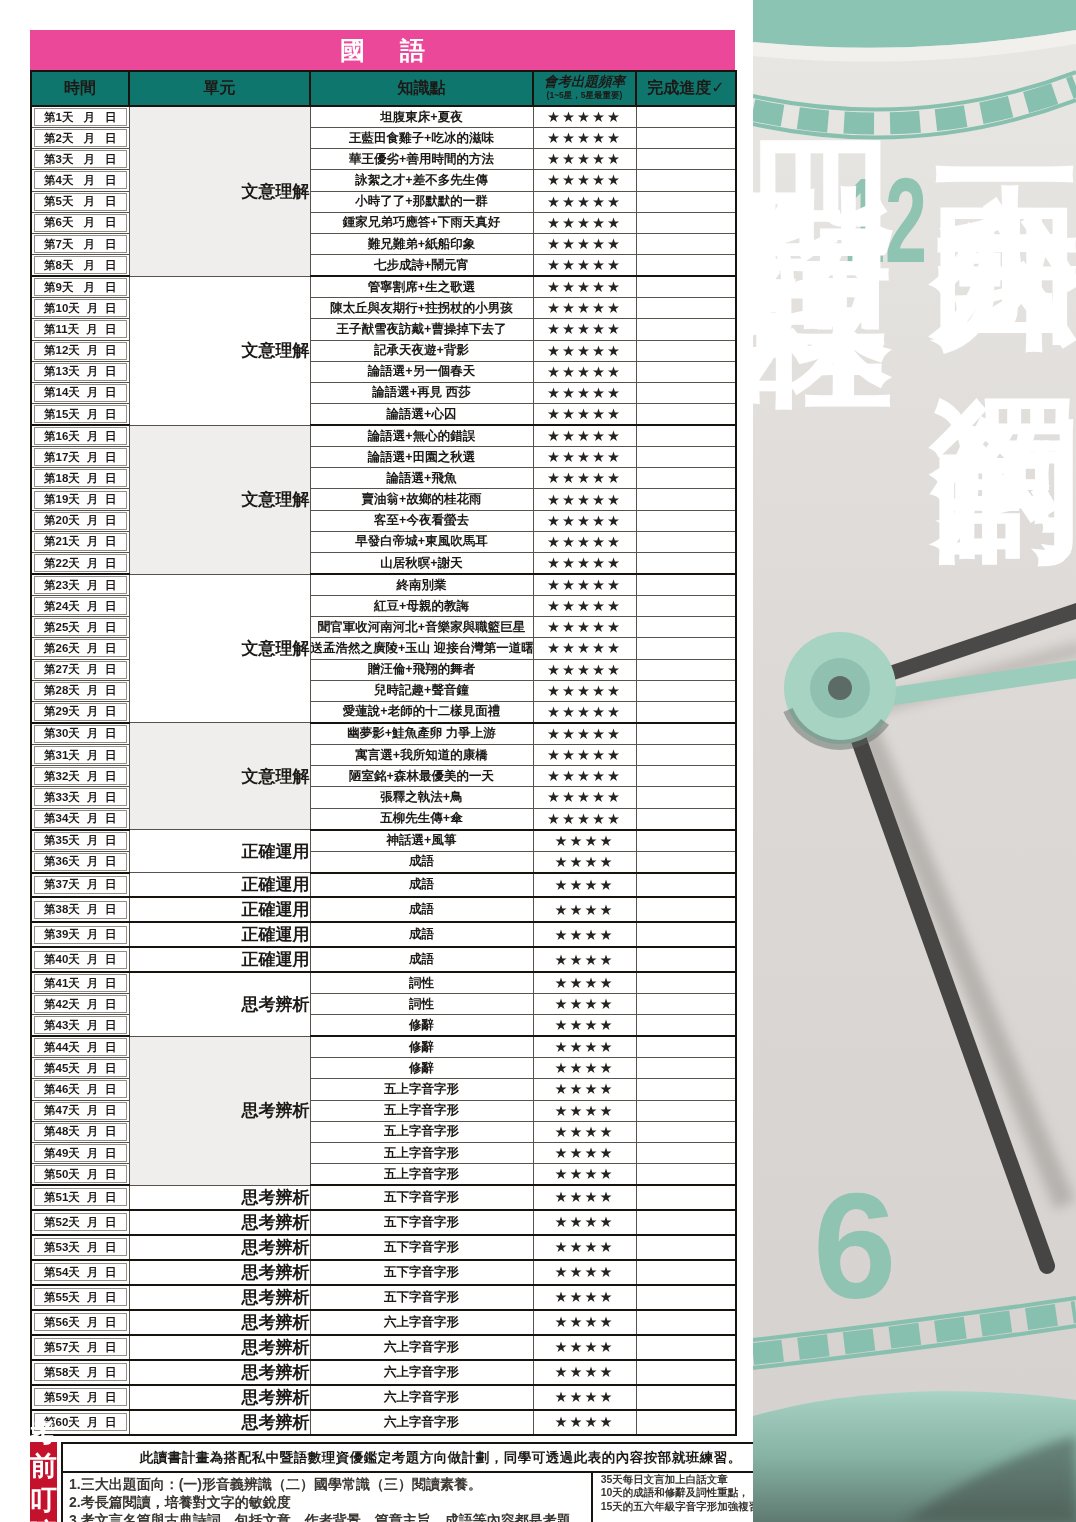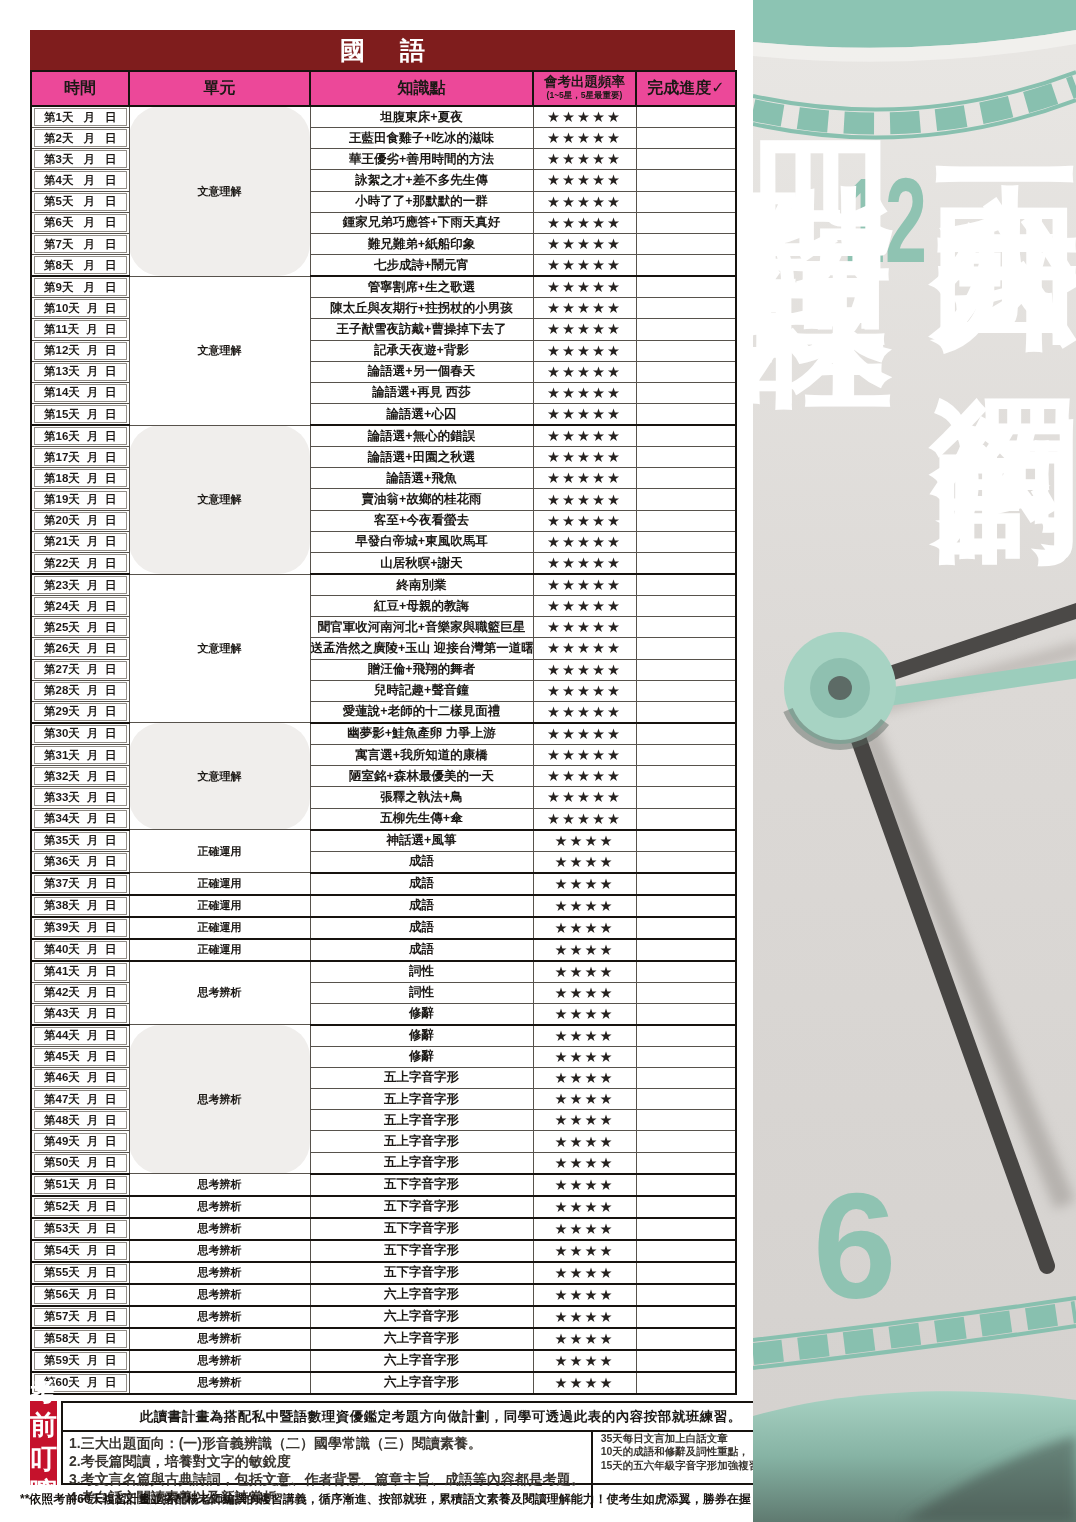--- a/index.html
+++ b/index.html
@@ -1,38 +1,38 @@
 <!DOCTYPE html>
 <html><head>
 <meta charset="utf-8">
 <style>
   html,body{margin:0;padding:0;background:#ffffff;}
   .page{position:relative;width:1076px;height:1522px;background:#fff;overflow:hidden;
         font-family:"Liberation Sans","DejaVu Sans",sans-serif;color:#1c1916;}
   .sheet{position:absolute;left:30px;top:30px;width:705px;}
 
   
-  .title-bar{height:40px;background:#7f1d1d;display:flex;align-items:center;justify-content:center;}
+  .title-bar{height:40px;background:#ec4899;display:flex;align-items:center;justify-content:center;}
   .title-bar span{color:#fff;font-size:25px;font-weight:bold;letter-spacing:14px;text-indent:14px;}
 
   
   table.sched{border-collapse:collapse;table-layout:fixed;width:705px;border:2px solid #17130f;}
-  table.sched th{border:2px solid #17130f;background:#ec4899;padding:0;vertical-align:middle;}
+  table.sched th{border:2px solid #17130f;background:#0f766e;padding:0;vertical-align:middle;}
   table.sched td{border:1px solid #57524c;padding:0;vertical-align:middle;overflow:hidden;white-space:nowrap;}
   tr.hdr{height:35px;}
   .hdr .h-main{font-size:16px;font-weight:bold;}
-  .hdr .h-freq{font-size:13.5px;font-weight:bold;line-height:1.05;display:block;}
+  .hdr .h-freq{font-size:13.5px;font-weight:bold;line-height:1.05;display:block;font-style:italic;}
   .hdr .h-sub{font-size:8.5px;font-weight:bold;display:block;}
   .hdr .h-check{font-size:16px;font-weight:bold;}
   tbody tr{height:21.2px;}
   tr.group-end td{border-bottom:2px solid #17130f;}
   td.t-time{padding:0;}
   .time-box{margin:1px 2px;border:1px solid #918c86;height:16px;display:flex;align-items:center;
             justify-content:space-between;padding:0 9px;font-size:11.5px;font-weight:bold;}
-  td.t-unit{text-align:center;font-size:11px;font-weight:bold;border-bottom:2px solid #17130f;background:#fff;border-radius:32px;}
+  td.t-unit{text-align:right;font-size:17px;font-weight:bold;border-bottom:2px solid #17130f;background:#fff;}
   td.t-unit.shade{background:#f0eeec;}
   td.t-topic{text-align:center;font-size:12.5px;font-weight:bold;}
   td.t-stars{text-align:center;font-size:14.5px;letter-spacing:2px;color:#262220;font-weight:normal;}
   td.t-prog{background:#fff;}
 
   
   .notes{display:flex;gap:4px;height:84px;margin-top:6px;}
   .notes-label{width:71px;background:#c5122c;color:#fff;font-weight:bold;font-size:27px;
                display:flex;flex-direction:column;align-items:center;justify-content:center;line-height:1.25;}
   .notes-body{flex:1;border:2px solid #17130f;display:flex;flex-direction:column;background:#fff;}

